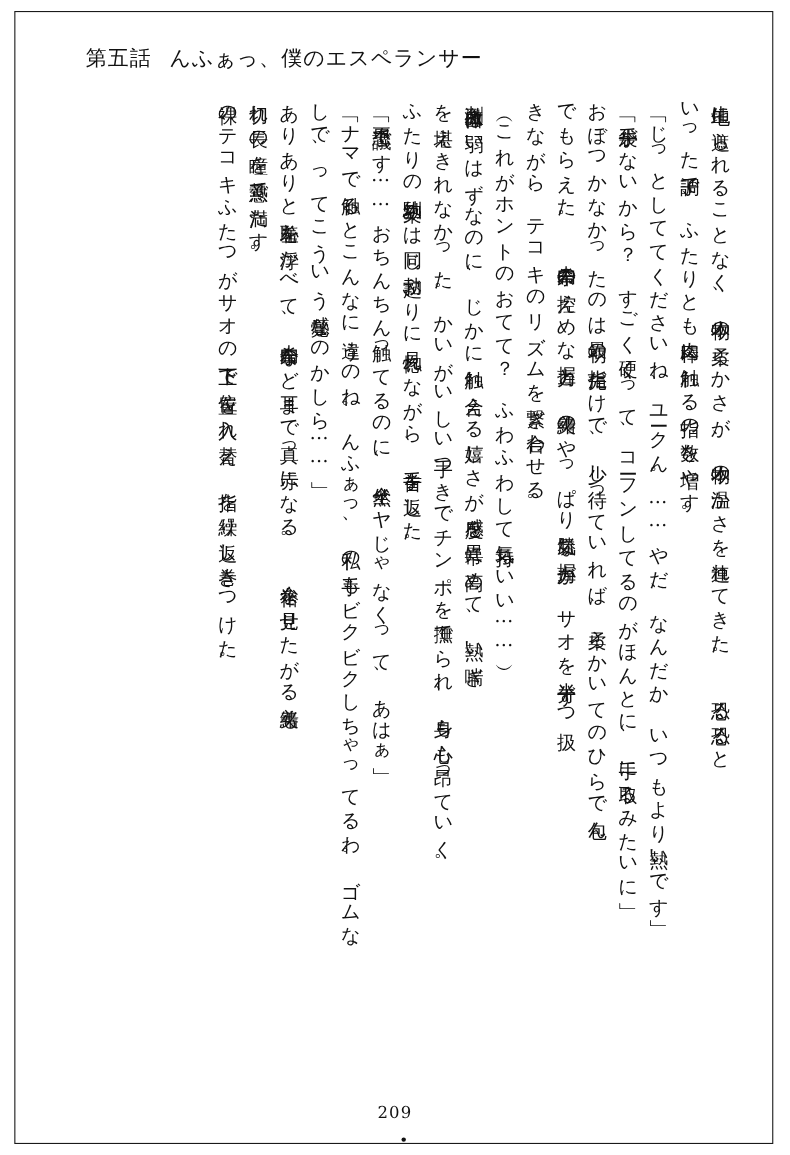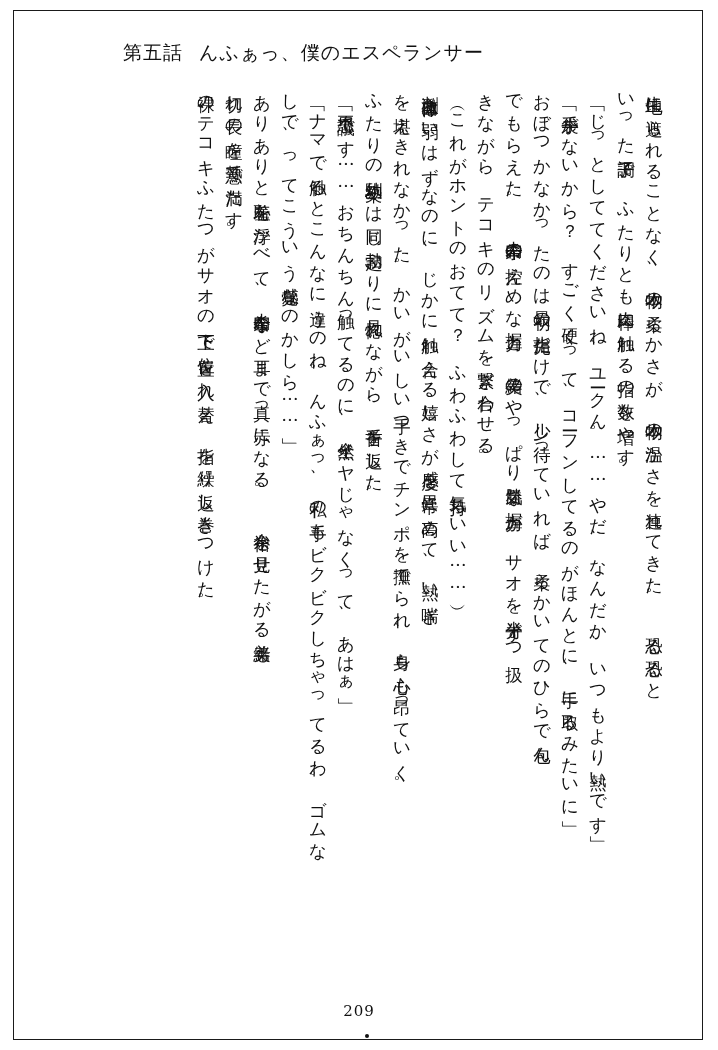--- a/index.html
+++ b/index.html
@@ -46,21 +46,20 @@
     padding-left: 78px;
     font-size: 19px;
     letter-spacing: 1px;
     font-family: "DejaVu Serif", "Liberation Serif", serif;
     font-weight: 500;
     color: #111111;
     white-space: nowrap;
   }
   #chapter-heading .num {
     margin-right: 16px;
-    margin-left: 45px;
   }
 
   
   #body-text {
     position: absolute;
     top: 82px;
     left: 58px;
     width: 604px;
     height: 880px;
     display: flex;

